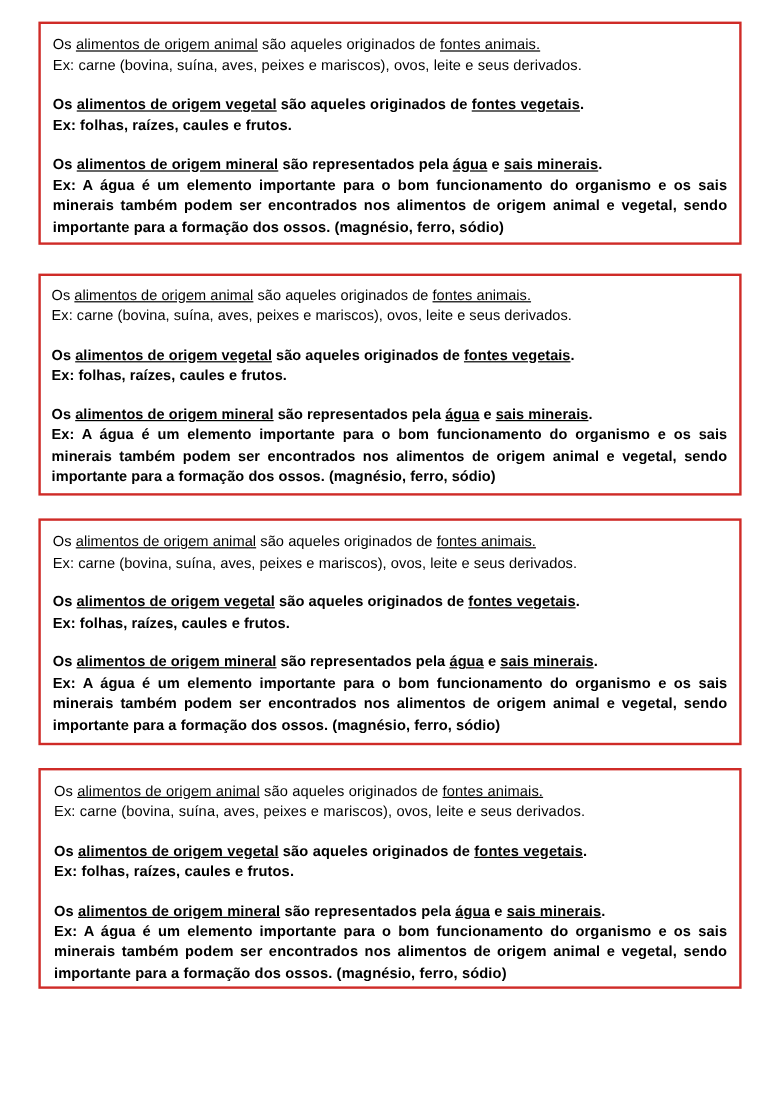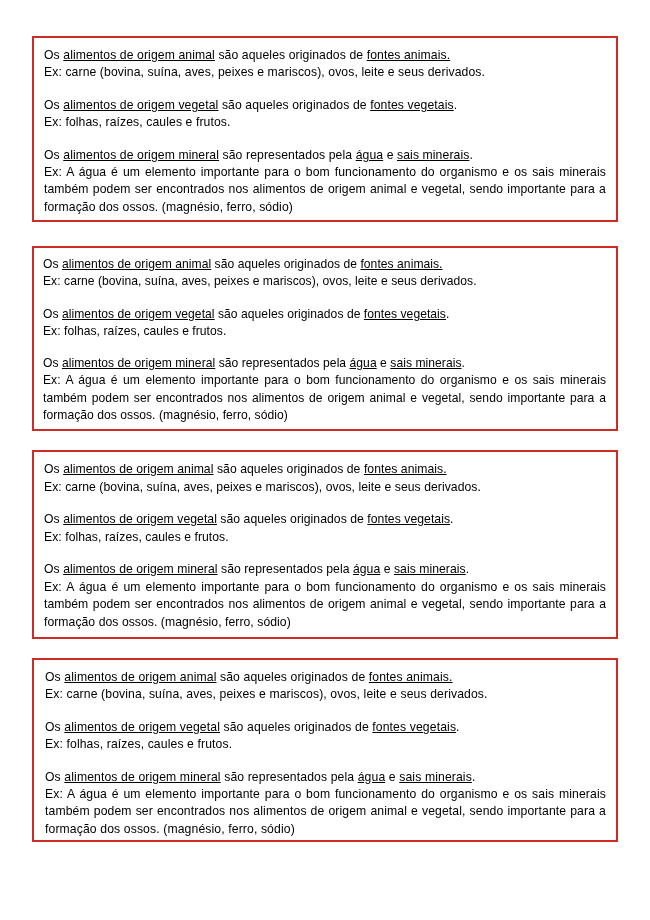--- a/index.html
+++ b/index.html
@@ -21,32 +21,32 @@
     position: relative;
     background: #ffffff;
     box-sizing: border-box;
   }
   .note-box {
     position: absolute;
     border: 2px solid #cf2b27;
     background: #ffffff;
     box-sizing: border-box;
     overflow: hidden;
-    margin-top: 18px;
   }
   .note-inner {
     box-sizing: border-box;
     height: 100%;
   }
   .para {
     margin: 0;
     padding: 0;
   }
   .para + .para {
     margin-top: 15px;
+    font-weight: bold;
   }
   .line {
     margin: 0;
     padding: 0;
     white-space: pre-wrap;
     color: #000000;
     font-family: "Liberation Sans", "DejaVu Sans", sans-serif;
   }
   .u {
     text-decoration: underline;

